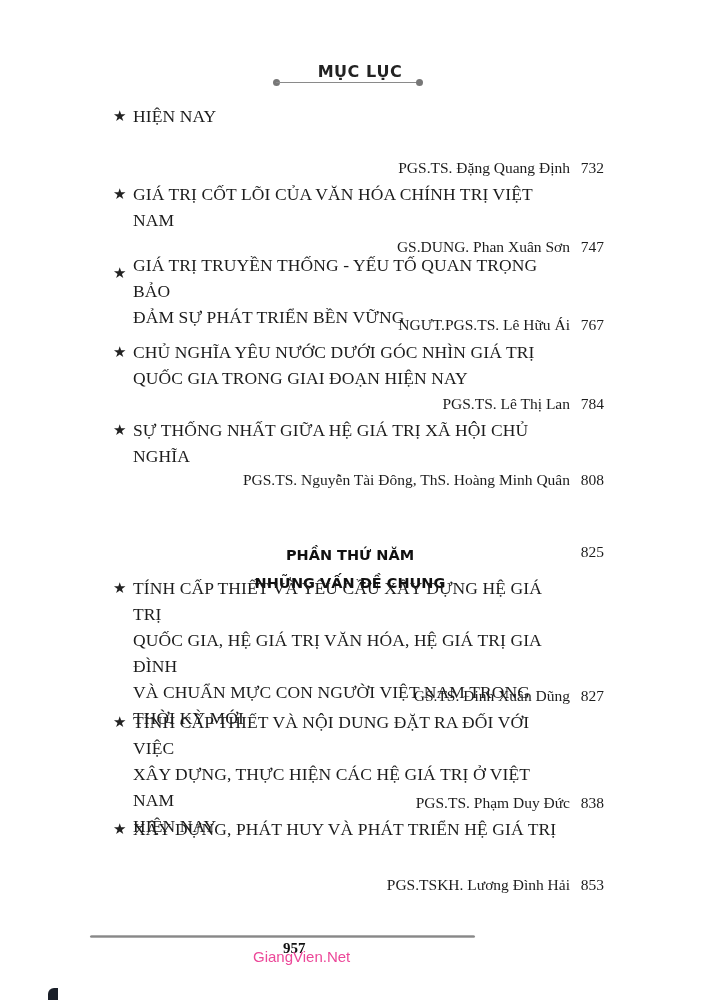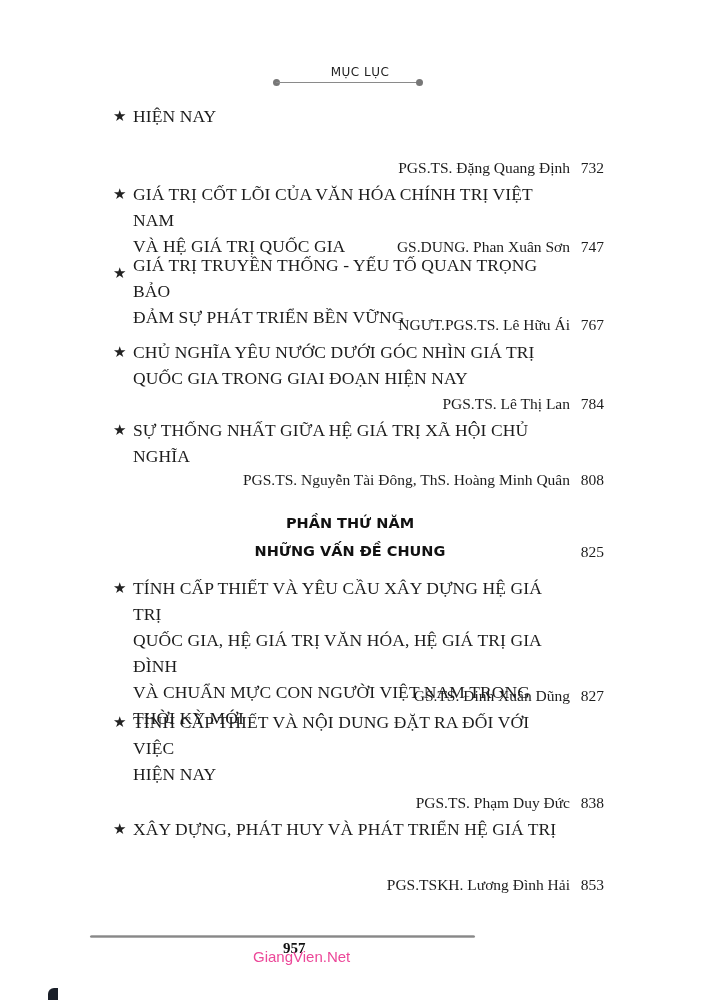--- a/index.html
+++ b/index.html
@@ -1,28 +1,28 @@
 <!DOCTYPE html>
 <html><head>
 <meta charset="utf-8">
 <style>
   html, body { margin: 0; padding: 0; }
   body {
     width: 707px; height: 1000px; background: #ffffff; position: relative; overflow: hidden;
     font-family: "Liberation Serif", "DejaVu Serif", serif; color: #1c1c1c;
   }
   .header { position: absolute; left: 270px; top: 62px; width: 180px; text-align: center; }
-  .header-title { font-family: "DejaVu Sans", sans-serif; font-weight: normal; font-size: 12px; letter-spacing: 0.5px; color: #222; }
+  .header-title { font-family: "DejaVu Sans", sans-serif; font-weight: bold; font-size: 16px; letter-spacing: 0.5px; color: #222; }
   .header-rule { position: absolute; left: 276px; top: 82px; width: 142px; height: 1px; background: #8a8a8a; }
   .header-dot { position: absolute; top: 79px; width: 7px; height: 7px; border-radius: 50%; background: #777; }
   .entry-title { position: absolute; left: 133px; width: 440px; font-size: 17.5px; line-height: 26px; text-transform: uppercase; letter-spacing: 0.1px; }
   .star { position: absolute; left: 113px; font-size: 15px; line-height: 26px; color: #222; }
   .author { position: absolute; right: 137px; font-size: 15.5px; line-height: 22px; text-align: right; white-space: nowrap; }
   .page { position: absolute; right: 103px; font-size: 15.5px; line-height: 22px; }
-  .section { position: absolute; left: 180px; width: 340px; text-align: center; font-family: "DejaVu Sans", sans-serif; font-weight: bold; font-size: 14.5px; color: #111; }
+  .section { position: absolute; left: 180px; width: 340px; text-align: center; font-family: "DejaVu Sans", sans-serif; font-weight: bold; font-size: 14.5px; color: #111; margin-top: 32px; }
   .footer-rule { position: absolute; left: 90px; top: 935px; width: 385px; height: 3px; background: linear-gradient(to bottom, #bbb, #888, #bbb); border-radius: 2px; }
   .footer-page { position: absolute; left: 283px; top: 940px; font-family: "Liberation Serif", serif; font-weight: bold; font-size: 15px; color: #111; }
   .watermark { position: absolute; left: 253px; top: 948px; font-family: "Liberation Sans", sans-serif; font-size: 15px; color: #ec4899; }
   .corner-mark { position: absolute; left: 48px; top: 988px; width: 10px; height: 14px; background: #1a1f28; border-radius: 6px 0 0 0; }
 </style>
 </head>
 <body>
 
 <div>
   <div class="header"><span class="header-title">MỤC LỤC</span></div>
@@ -37,21 +37,20 @@
     <div>HIỆN NAY</div>
   </div>
   <div class="author" style="top:157px">PGS.TS. Đặng Quang Định</div>
   <div class="page" style="top:157px">732</div>
 </div>
 
 <div>
   <span class="star" style="top:181px">★</span>
   <div class="entry-title" style="top:181px">
     <div>GIÁ TRỊ CỐT LÕI CỦA VĂN HÓA CHÍNH TRỊ VIỆT NAM</div>
-    <div>VÀ HỆ GIÁ TRỊ QUỐC GIA</div>
   </div>
   <div class="author" style="top:236px">GS.DUNG. Phan Xuân Sơn</div>
   <div class="page" style="top:236px">747</div>
 </div>
 
 <div>
   <span class="star" style="top:260px">★</span>
   <div class="entry-title" style="top:252px">
     <div>GIÁ TRỊ TRUYỀN THỐNG - YẾU TỐ QUAN TRỌNG BẢO</div>
     <div>ĐẢM SỰ PHÁT TRIỂN BỀN VỮNG</div>
@@ -94,20 +93,21 @@
     <div>THỜI KỲ MỚI</div>
   </div>
   <div class="author" style="top:685px">GS.TS. Đinh Xuân Dũng</div>
   <div class="page" style="top:685px">827</div>
 </div>
 
 <div>
   <span class="star" style="top:709px">★</span>
   <div class="entry-title" style="top:709px">
     <div>TÍNH CẤP THIẾT VÀ NỘI DUNG ĐẶT RA ĐỐI VỚI VIỆC</div>
+    <div>XÂY DỰNG, THỰC HIỆN CÁC HỆ GIÁ TRỊ Ở VIỆT NAM</div>
     <div>HIỆN NAY</div>
   </div>
   <div class="author" style="top:792px">PGS.TS. Phạm Duy Đức</div>
   <div class="page" style="top:792px">838</div>
 </div>
 
 <div>
   <span class="star" style="top:816px">★</span>
   <div class="entry-title" style="top:816px">
     <div>XÂY DỰNG, PHÁT HUY VÀ PHÁT TRIỂN HỆ GIÁ TRỊ</div>

